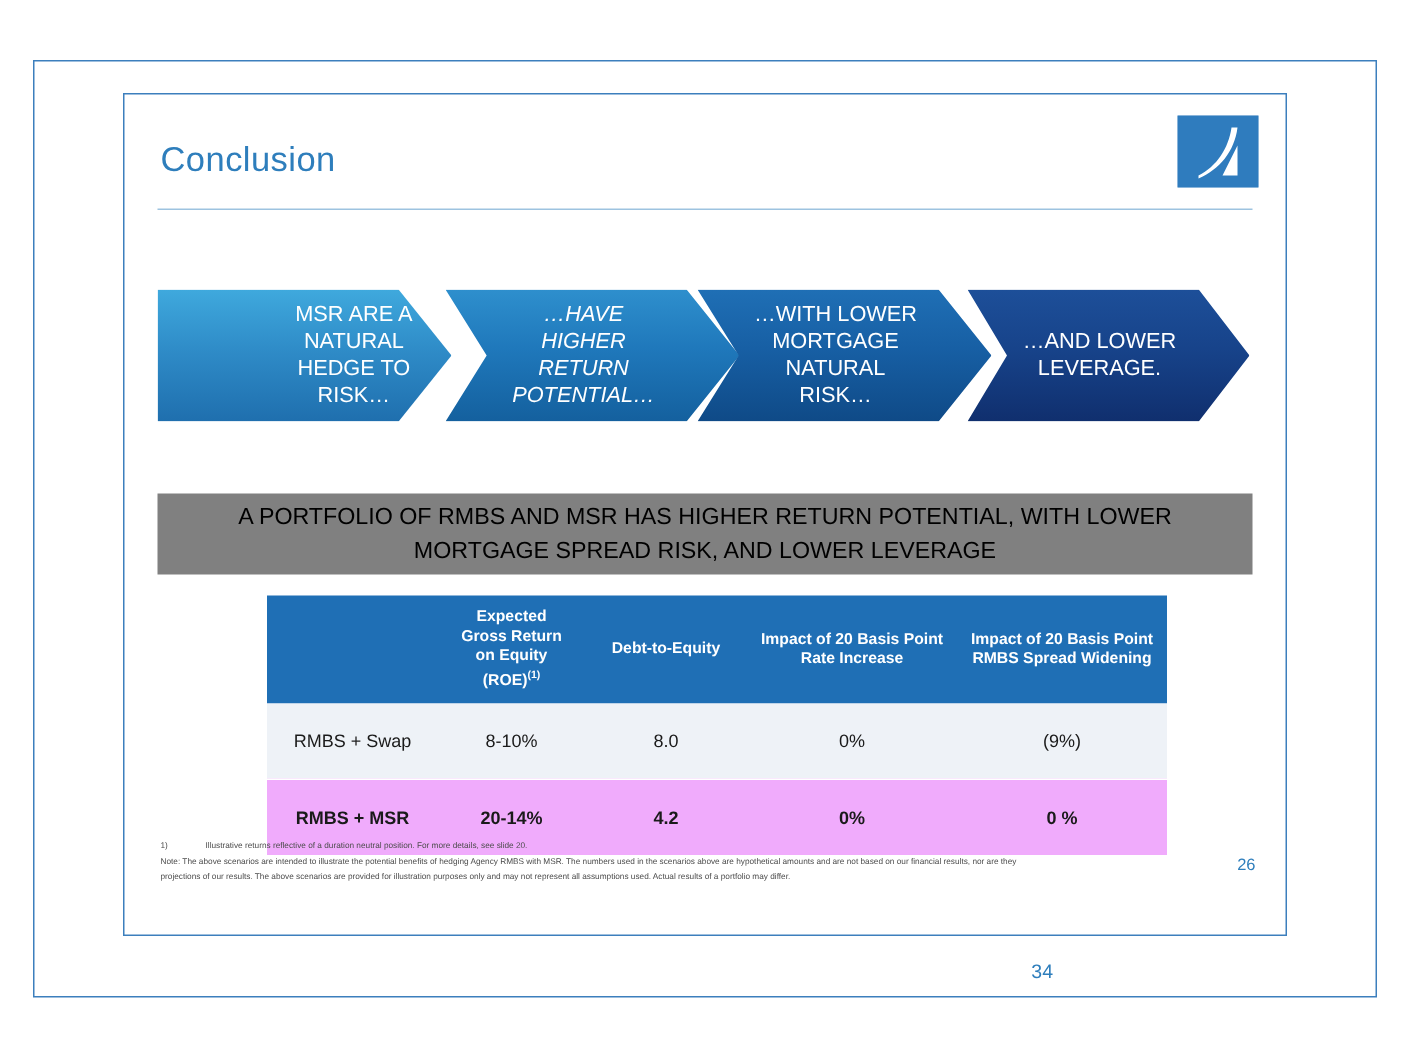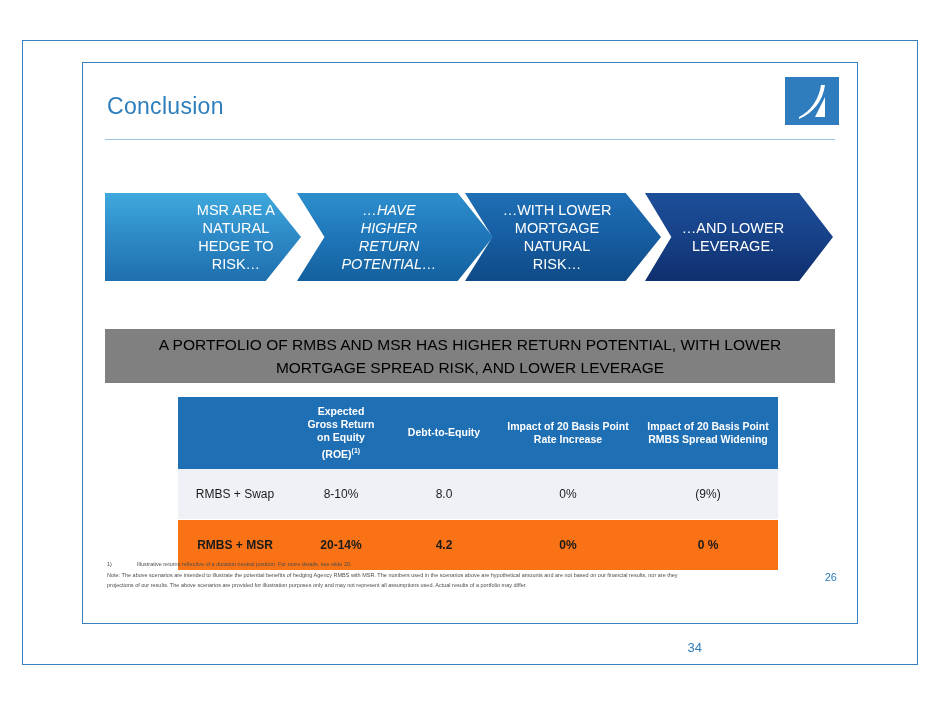--- a/index.html
+++ b/index.html
@@ -144,21 +144,21 @@
   .tbl th.blank { background: #1f6fb5; }
   .tbl td {
     font-size: 12px;
     text-align: center;
     color: #1a1a1a;
     padding: 9px 8px;
     height: 32px;
     border-bottom: 1px solid #ffffff;
   }
   .tbl tr.row-a td { background: #eef2f7; }
-  .tbl tr.row-b td { background: #f97316; font-weight: bold; }
+  .tbl tr.row-b td { background: #f0abfc; font-weight: bold; }
   .tbl td.rowlabel { font-weight: normal; }
   .tbl tr.row-b td.rowlabel { font-weight: bold; }
   .sup { font-size: 7px; vertical-align: super; }
 
   
   .footnotes {
     position: absolute;
     left: 24px;
     top: 497px;
     width: 690px;

